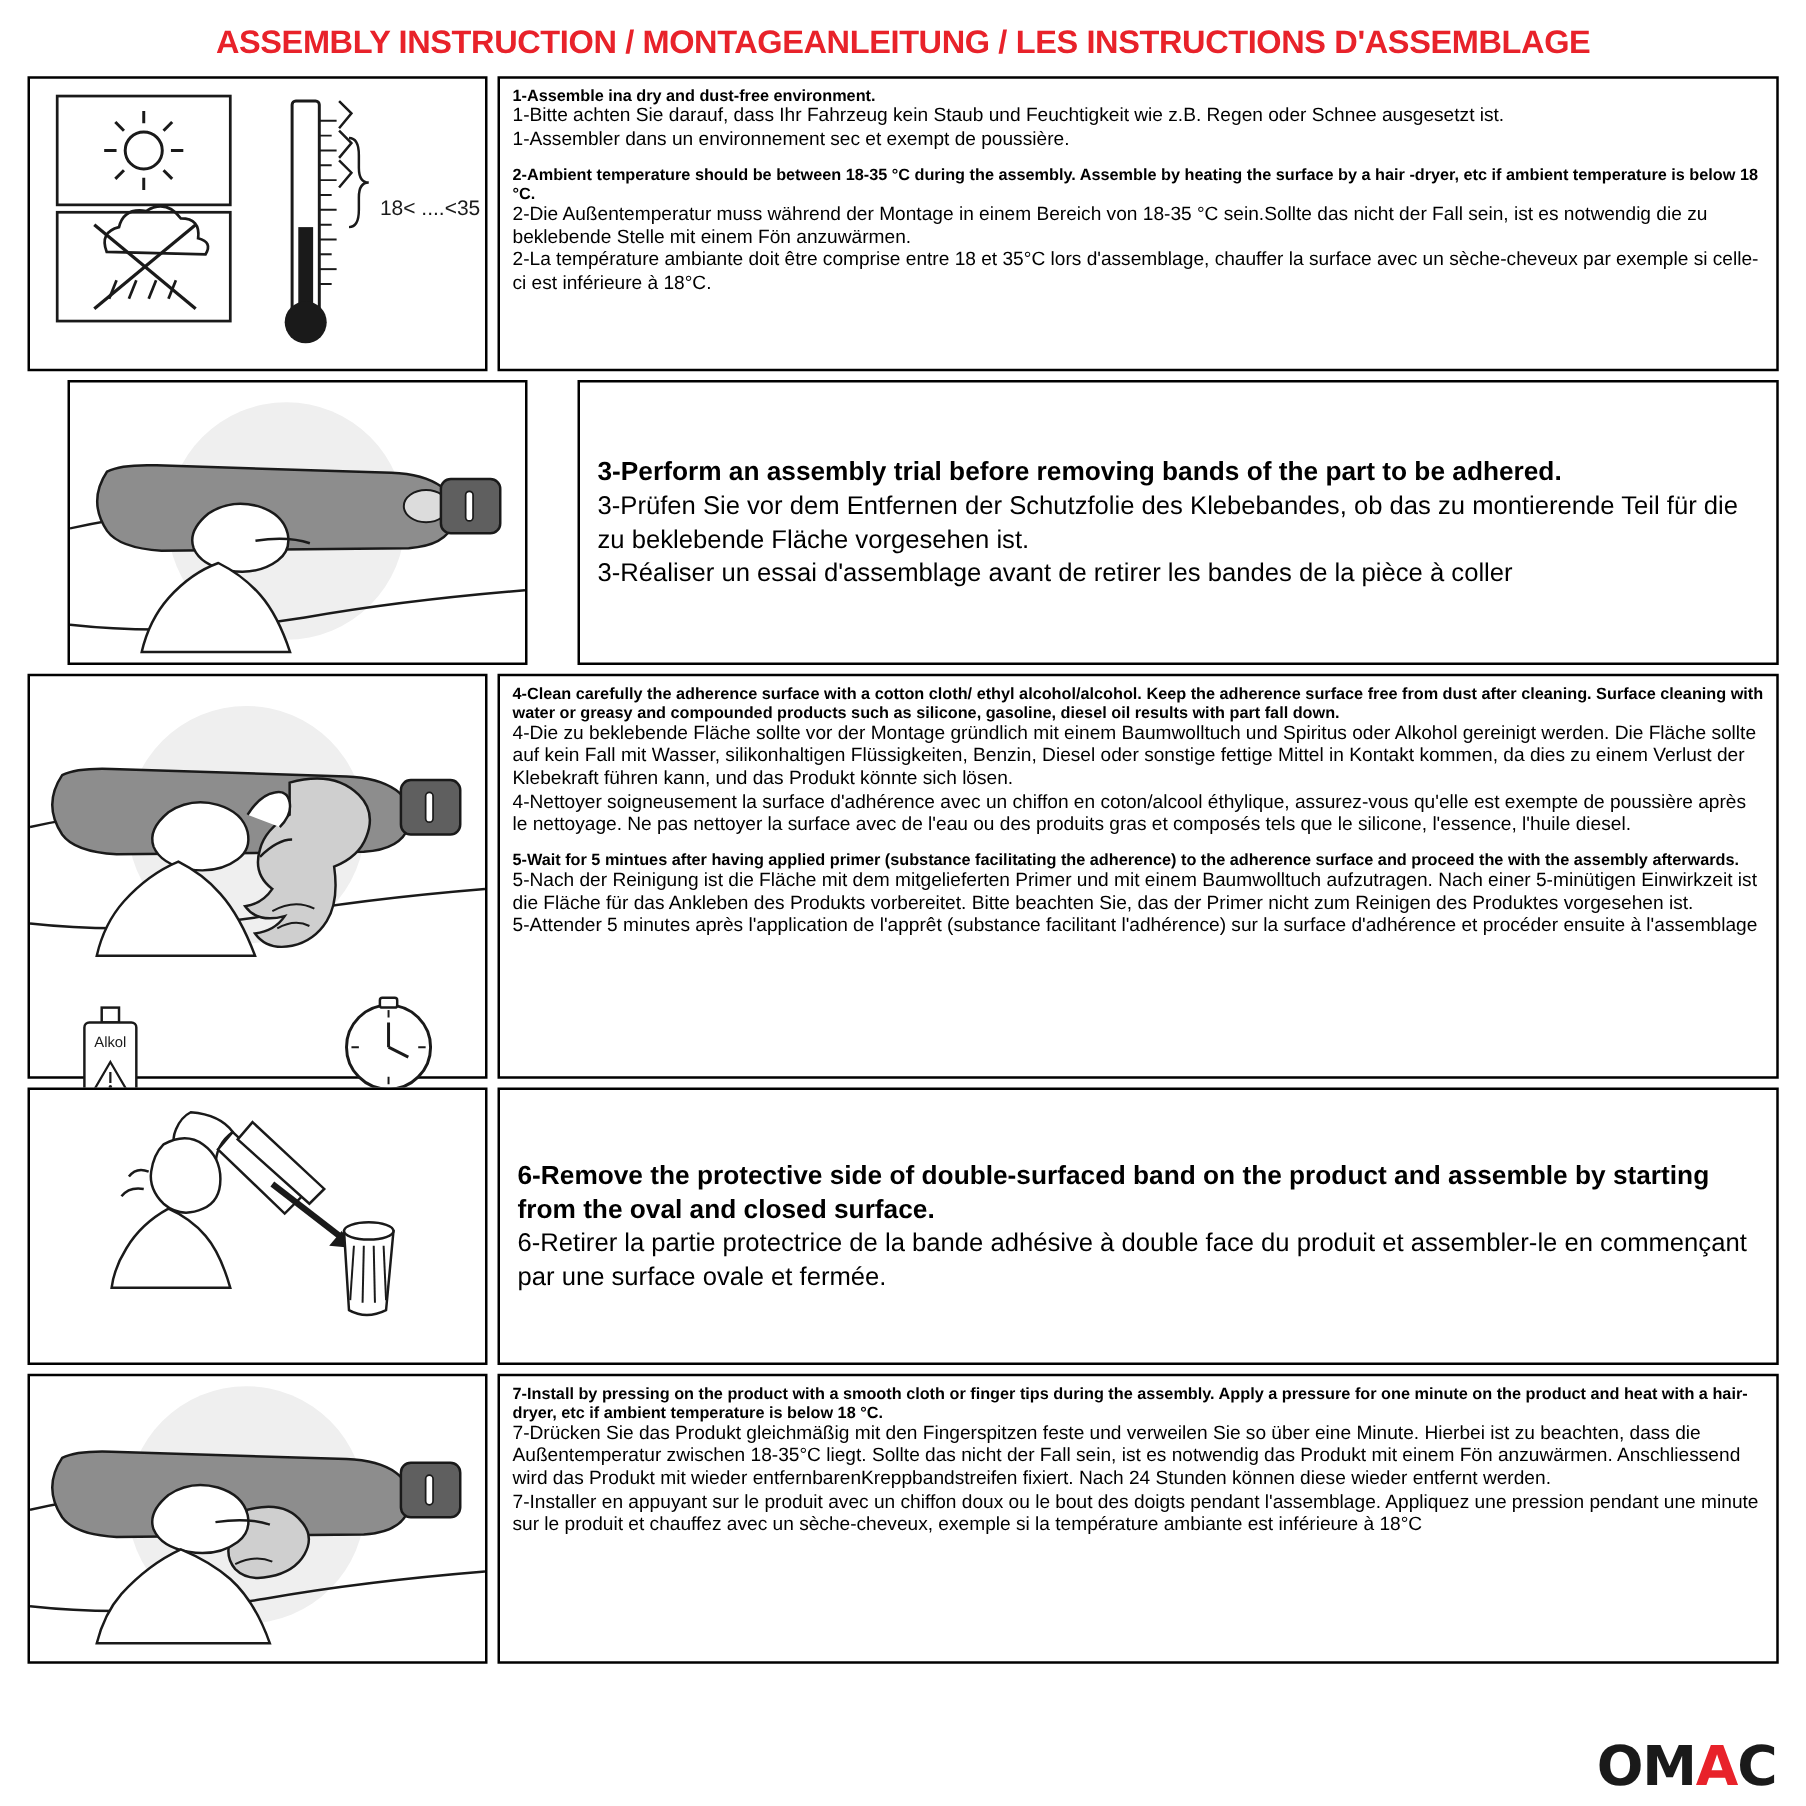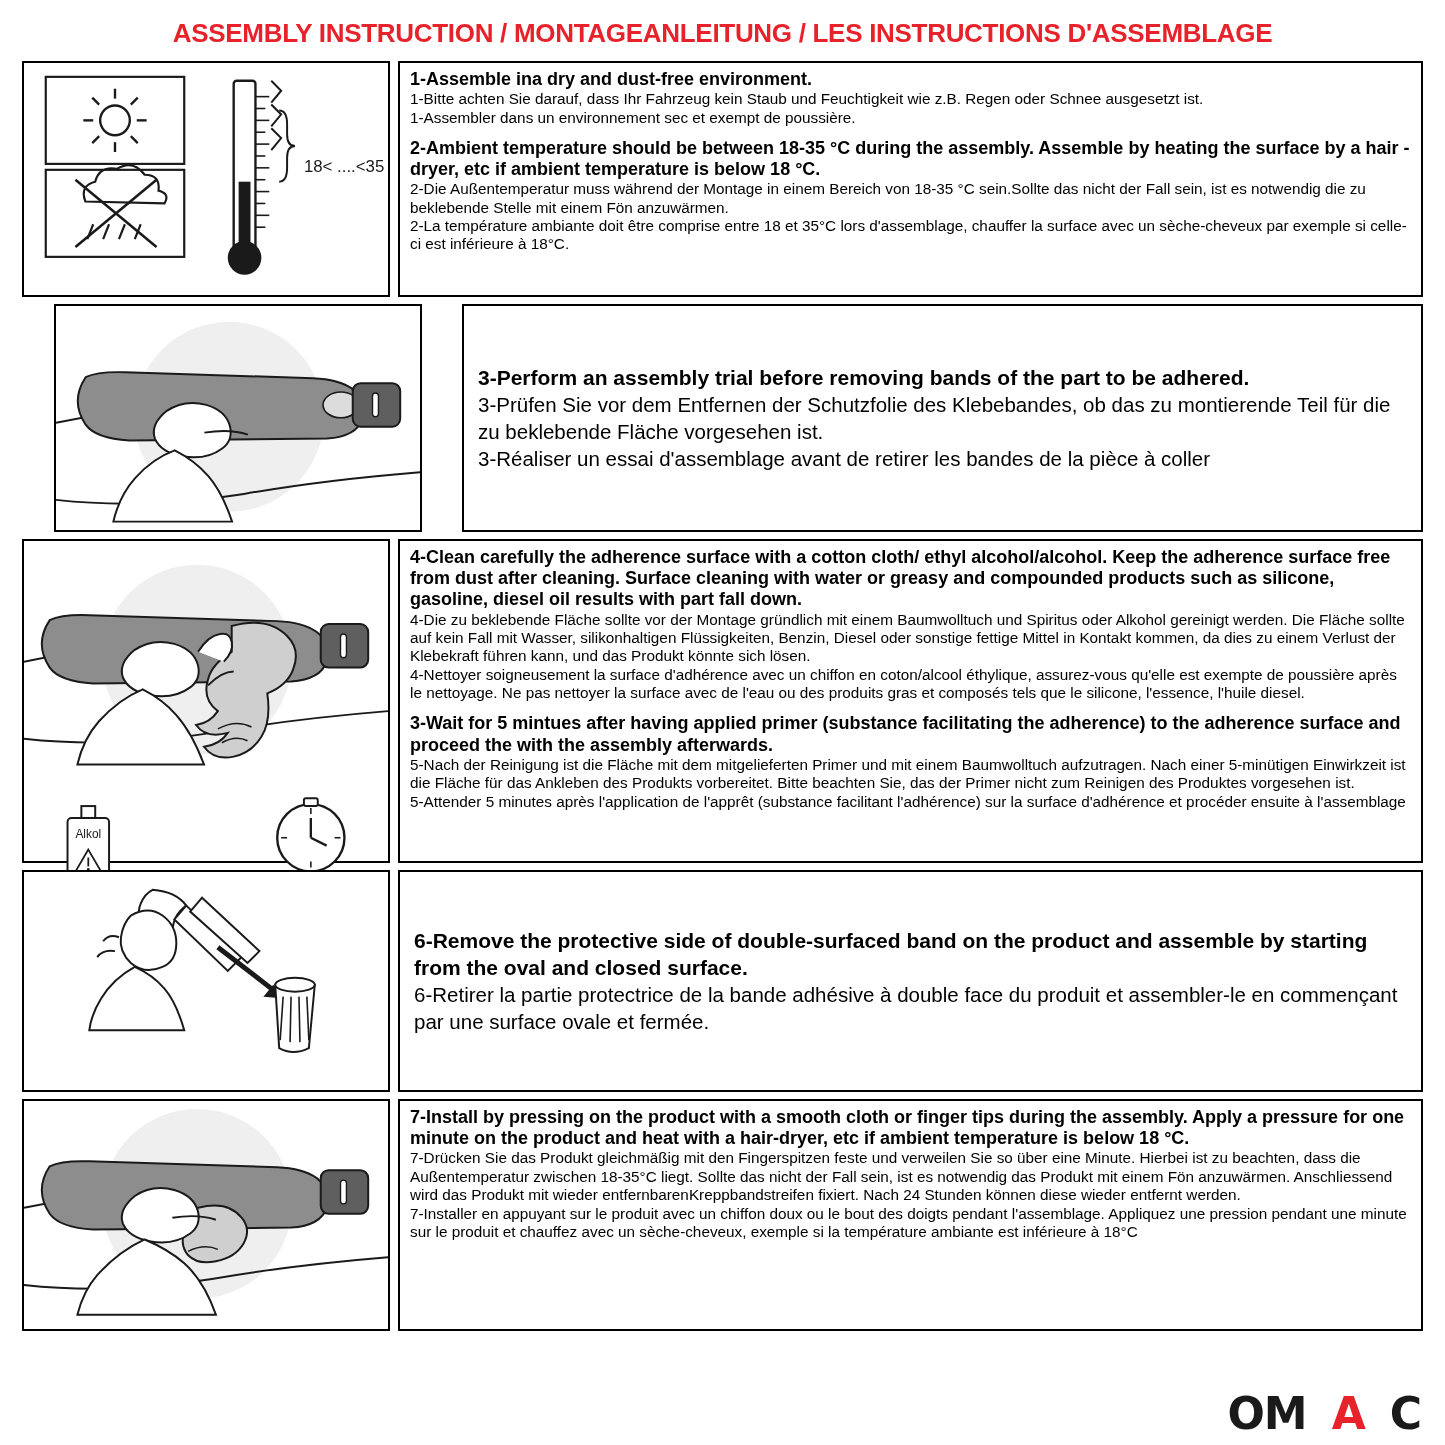--- a/index.html
+++ b/index.html
@@ -50,21 +50,21 @@
     background: #fff;
   }
   .r1 { height: 236px; }
   .r2 { height: 228px; margin-left: 32px; }
   .r3 { height: 324px; }
   .r4 { height: 222px; }
   .r5 { height: 232px; }
 
   .bold {
     font-weight: bold;
-    font-size: 18px;
+    font-size: 13px;
     line-height: 1.18;
   }
   .norm {
     font-size: 15.3px;
     line-height: 1.2;
   }
   .big-bold {
     font-weight: bold;
     font-size: 21px;
     line-height: 1.3;
@@ -77,21 +77,20 @@
 
   
   .art { position: absolute; inset: 0; }
 
   .logo-wrap {
     position: absolute;
     right: 24px;
     bottom: 6px;
     display: flex;
     align-items: center;
-    gap: 25px;
   }
   .logo-text {
     font-size: 44px;
     font-weight: bold;
     letter-spacing: -1px;
     font-family: "DejaVu Sans", sans-serif;
   }
   .logo-black { color: #1a1a1a; }
   .logo-red { color: #e8222a; }
 </style>
@@ -244,21 +243,21 @@
           </g>
           <text x="290" y="356" text-anchor="middle" font-family="Liberation Sans, sans-serif" font-size="17" font-weight="bold" fill="#1a1a1a">5min</text>
         </g>
       </svg>
     </div>
     <div class="cell-txt r3">
       <div class="bold">4-Clean carefully the adherence surface with a cotton cloth/ ethyl alcohol/alcohol. Keep the adherence surface free from dust after cleaning. Surface cleaning with water or greasy and compounded products such as silicone, gasoline, diesel oil results with part fall down.</div>
       <div class="norm">4-Die zu beklebende Fläche sollte vor der Montage gründlich mit einem Baumwolltuch und Spiritus oder Alkohol gereinigt werden. Die Fläche sollte auf kein Fall mit Wasser, silikonhaltigen Flüssigkeiten, Benzin, Diesel oder sonstige fettige Mittel in Kontakt kommen, da dies zu einem Verlust der Klebekraft führen kann, und das Produkt könnte sich lösen.</div>
       <div class="norm">4-Nettoyer soigneusement la surface d'adhérence avec un chiffon en coton/alcool éthylique, assurez-vous qu'elle est exempte de poussière après le nettoyage. Ne pas nettoyer la surface avec de l'eau ou des produits gras et composés tels que le silicone, l'essence, l'huile diesel.</div>
       <div class="gap"></div>
-      <div class="bold">3-Wait for 5 mintues after having applied primer (substance facilitating the adherence) to the adherence surface and proceed the with the assembly afterwards.</div>
+      <div class="bold">5-Wait for 5 mintues after having applied primer (substance facilitating the adherence) to the adherence surface and proceed the with the assembly afterwards.</div>
       <div class="norm">5-Nach der Reinigung ist die Fläche mit dem mitgelieferten Primer und mit einem Baumwolltuch aufzutragen. Nach einer 5-minütigen Einwirkzeit ist die Fläche für das Ankleben des Produkts vorbereitet. Bitte beachten Sie, das der Primer nicht zum Reinigen des Produktes vorgesehen ist.</div>
       <div class="norm">5-Attender 5 minutes après l'application de l'apprêt (substance facilitant l'adhérence) sur la surface d'adhérence et procéder ensuite à l'assemblage</div>
     </div>
   </div>
 
   <div class="row">
     <div class="cell-img r4">
       <svg class="art" viewBox="0 0 368 218">
 
         <g>

